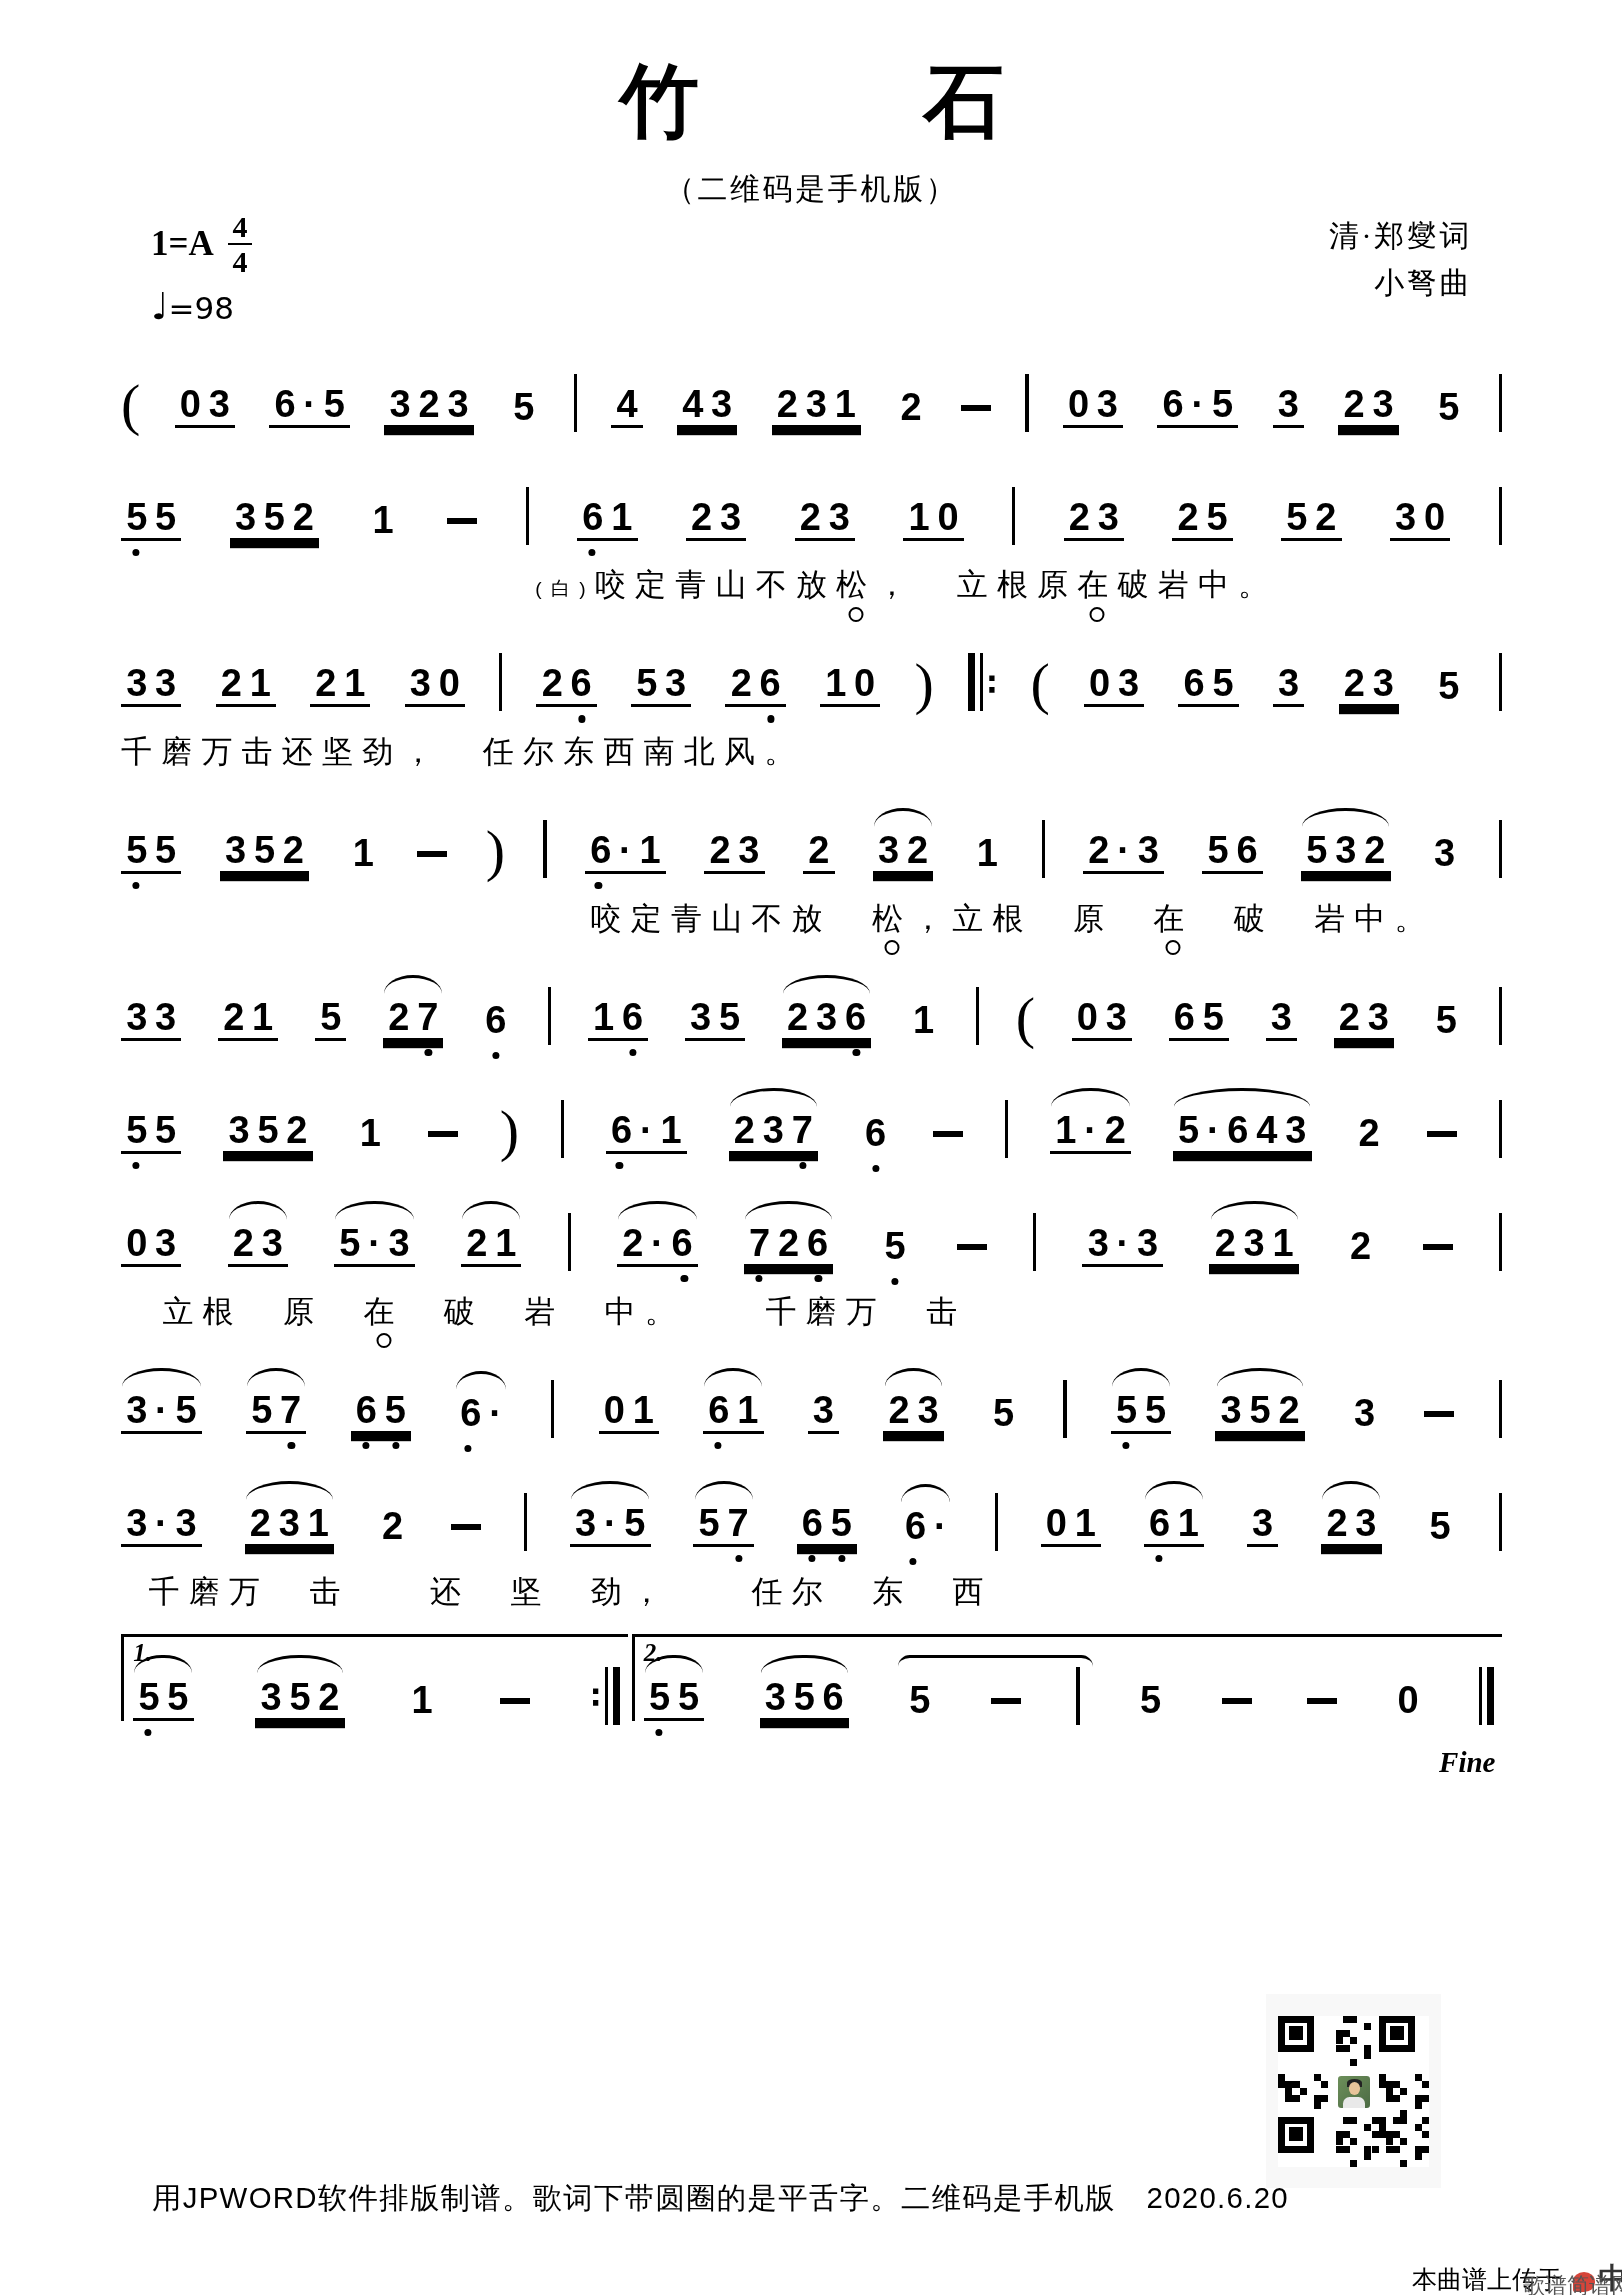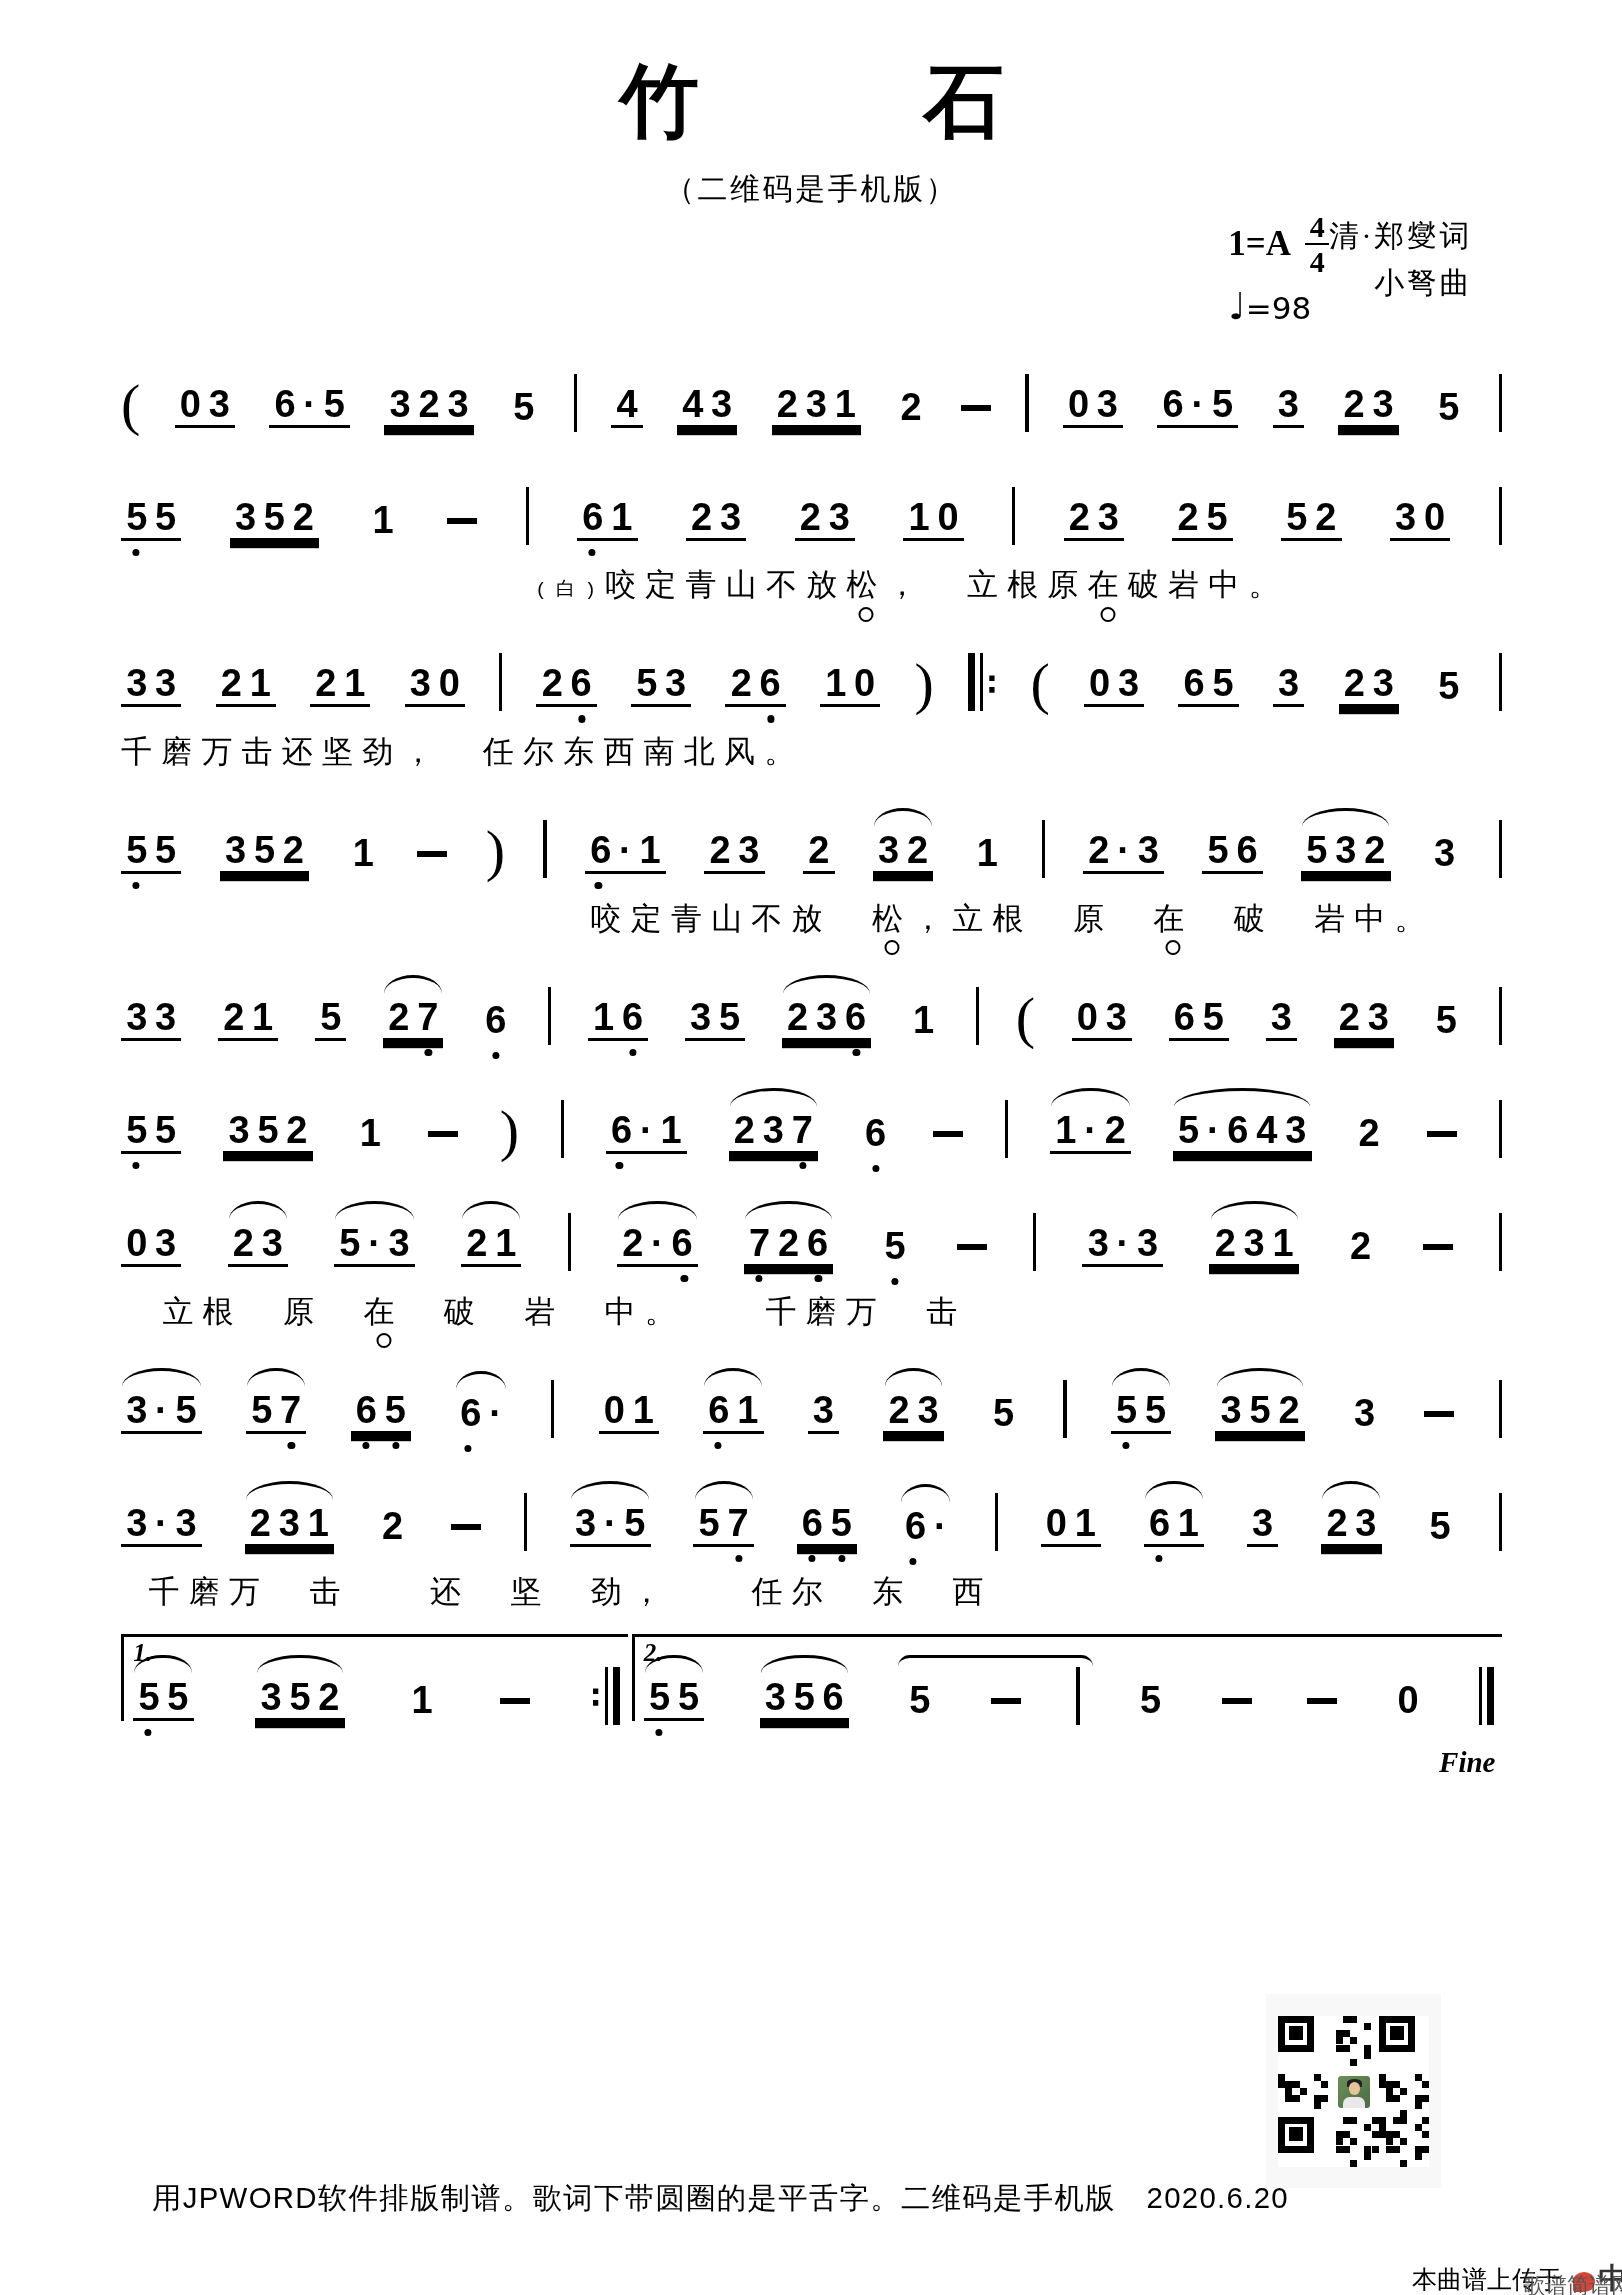--- a/index.html
+++ b/index.html
@@ -4,21 +4,21 @@
 <style>
   html,body{margin:0;padding:0;}
   body{
     width:1623px;height:2295px;position:relative;overflow:hidden;background:#ffffff;
     font-family:"Liberation Serif", serif;color:#000;
   }
   
   .title{ text-align:center; font-weight:700; font-size:80px; letter-spacing:72px; text-indent:72px;
           padding-top:49px; font-family:"Liberation Serif",serif; }
   .subtitle{ text-align:center; font-size:30px; letter-spacing:2.6px; margin-top:11.8px; }
-  .meta{ display:flex; justify-content:flex-end; align-items:flex-start; margin:2.6px 151px 0 151px; }
+  .meta{ display:flex; justify-content:space-between; align-items:flex-start; margin:2.6px 151px 0 151px; }
   .key-row{ display:flex; align-items:center; font-weight:700; font-size:35px; font-family:"Liberation Serif",serif;}
   .timesig{ display:inline-flex; flex-direction:column; align-items:center; margin-left:14.4px; line-height:29px;
             font-size:30px; font-weight:700;}
   .timesig .ts-bar{ width:23.6px; height:2.6px; background:#000; margin:1.3px 0; }
   .tempo-row{ margin-top:9.2px; font-size:31px; font-weight:400; font-family:"DejaVu Sans",sans-serif; }
   .tempo-row .note-glyph{ font-size:37px; }
   .credits{ text-align:right; font-size:30px; line-height:47px; letter-spacing:2.6px; }
   
   .score{ margin:18.3px 121px 0 121px; }
   .music-system{ margin-bottom:10.5px; }
@@ -39,21 +39,21 @@
   .arcwide::before{ content:""; position:absolute; left:-6.5px; right:-157px; top:-25px; height:17px;
                 border-top:3.9px solid #000; border-radius:11.8px 11.8px 0 0; z-index:2;}
   .bar-line{ width:3.3px; height:58px; background:#000; margin-bottom:-3.9px; }
   .paren{ font-family:"Liberation Serif",serif; font-size:58px; line-height:47px; font-weight:400; }
   .rest-dash{ width:30px; height:5.9px; background:#000; margin-bottom:17px; }
   .repeat{ display:inline-flex; align-items:flex-end; gap:4.6px; }
   .rb-thick{ width:7.2px; height:58px; background:#000; margin-bottom:-3.9px;}
   .rb-thin{ width:3.3px; height:58px; background:#000; margin-bottom:-3.9px;}
   .rb-dots{ font-family:"DejaVu Sans",sans-serif; font-size:30px; font-weight:700; margin-bottom:5.2px; }
   .lyrics-row{ margin-top:2.6px; min-height:51px; font-size:31px; letter-spacing:9.2px;
-               font-family:Liberation Mono, monospace; white-space:nowrap;}
+               font-family:Liberation Sans, sans-serif; white-space:nowrap;}
   .lyr{ position:relative; display:inline-block; }
   .lyr.small{ font-size:0.62em; }
   .lyr.circled::after{ content:""; position:absolute; left:50%; bottom:-15.7px; width:11px; height:11px;
                        border:2px solid #000; border-radius:50%; transform:translateX(-50%); }
   .fine{ text-align:right; font:italic 700 29px "Liberation Serif",serif; padding-right:6.5px; margin-top:3.9px;}
   
   .footer-note{ position:absolute; left:152px; top:2179px; font-size:29.4px; letter-spacing:1.3px;
                 font-family:"Liberation Sans",sans-serif; }
   .qr-wrap{ position:absolute; left:1266px; top:1994px; width:175px; height:194px; background:#f8f8f8;
             display:flex; align-items:center; justify-content:center; }

